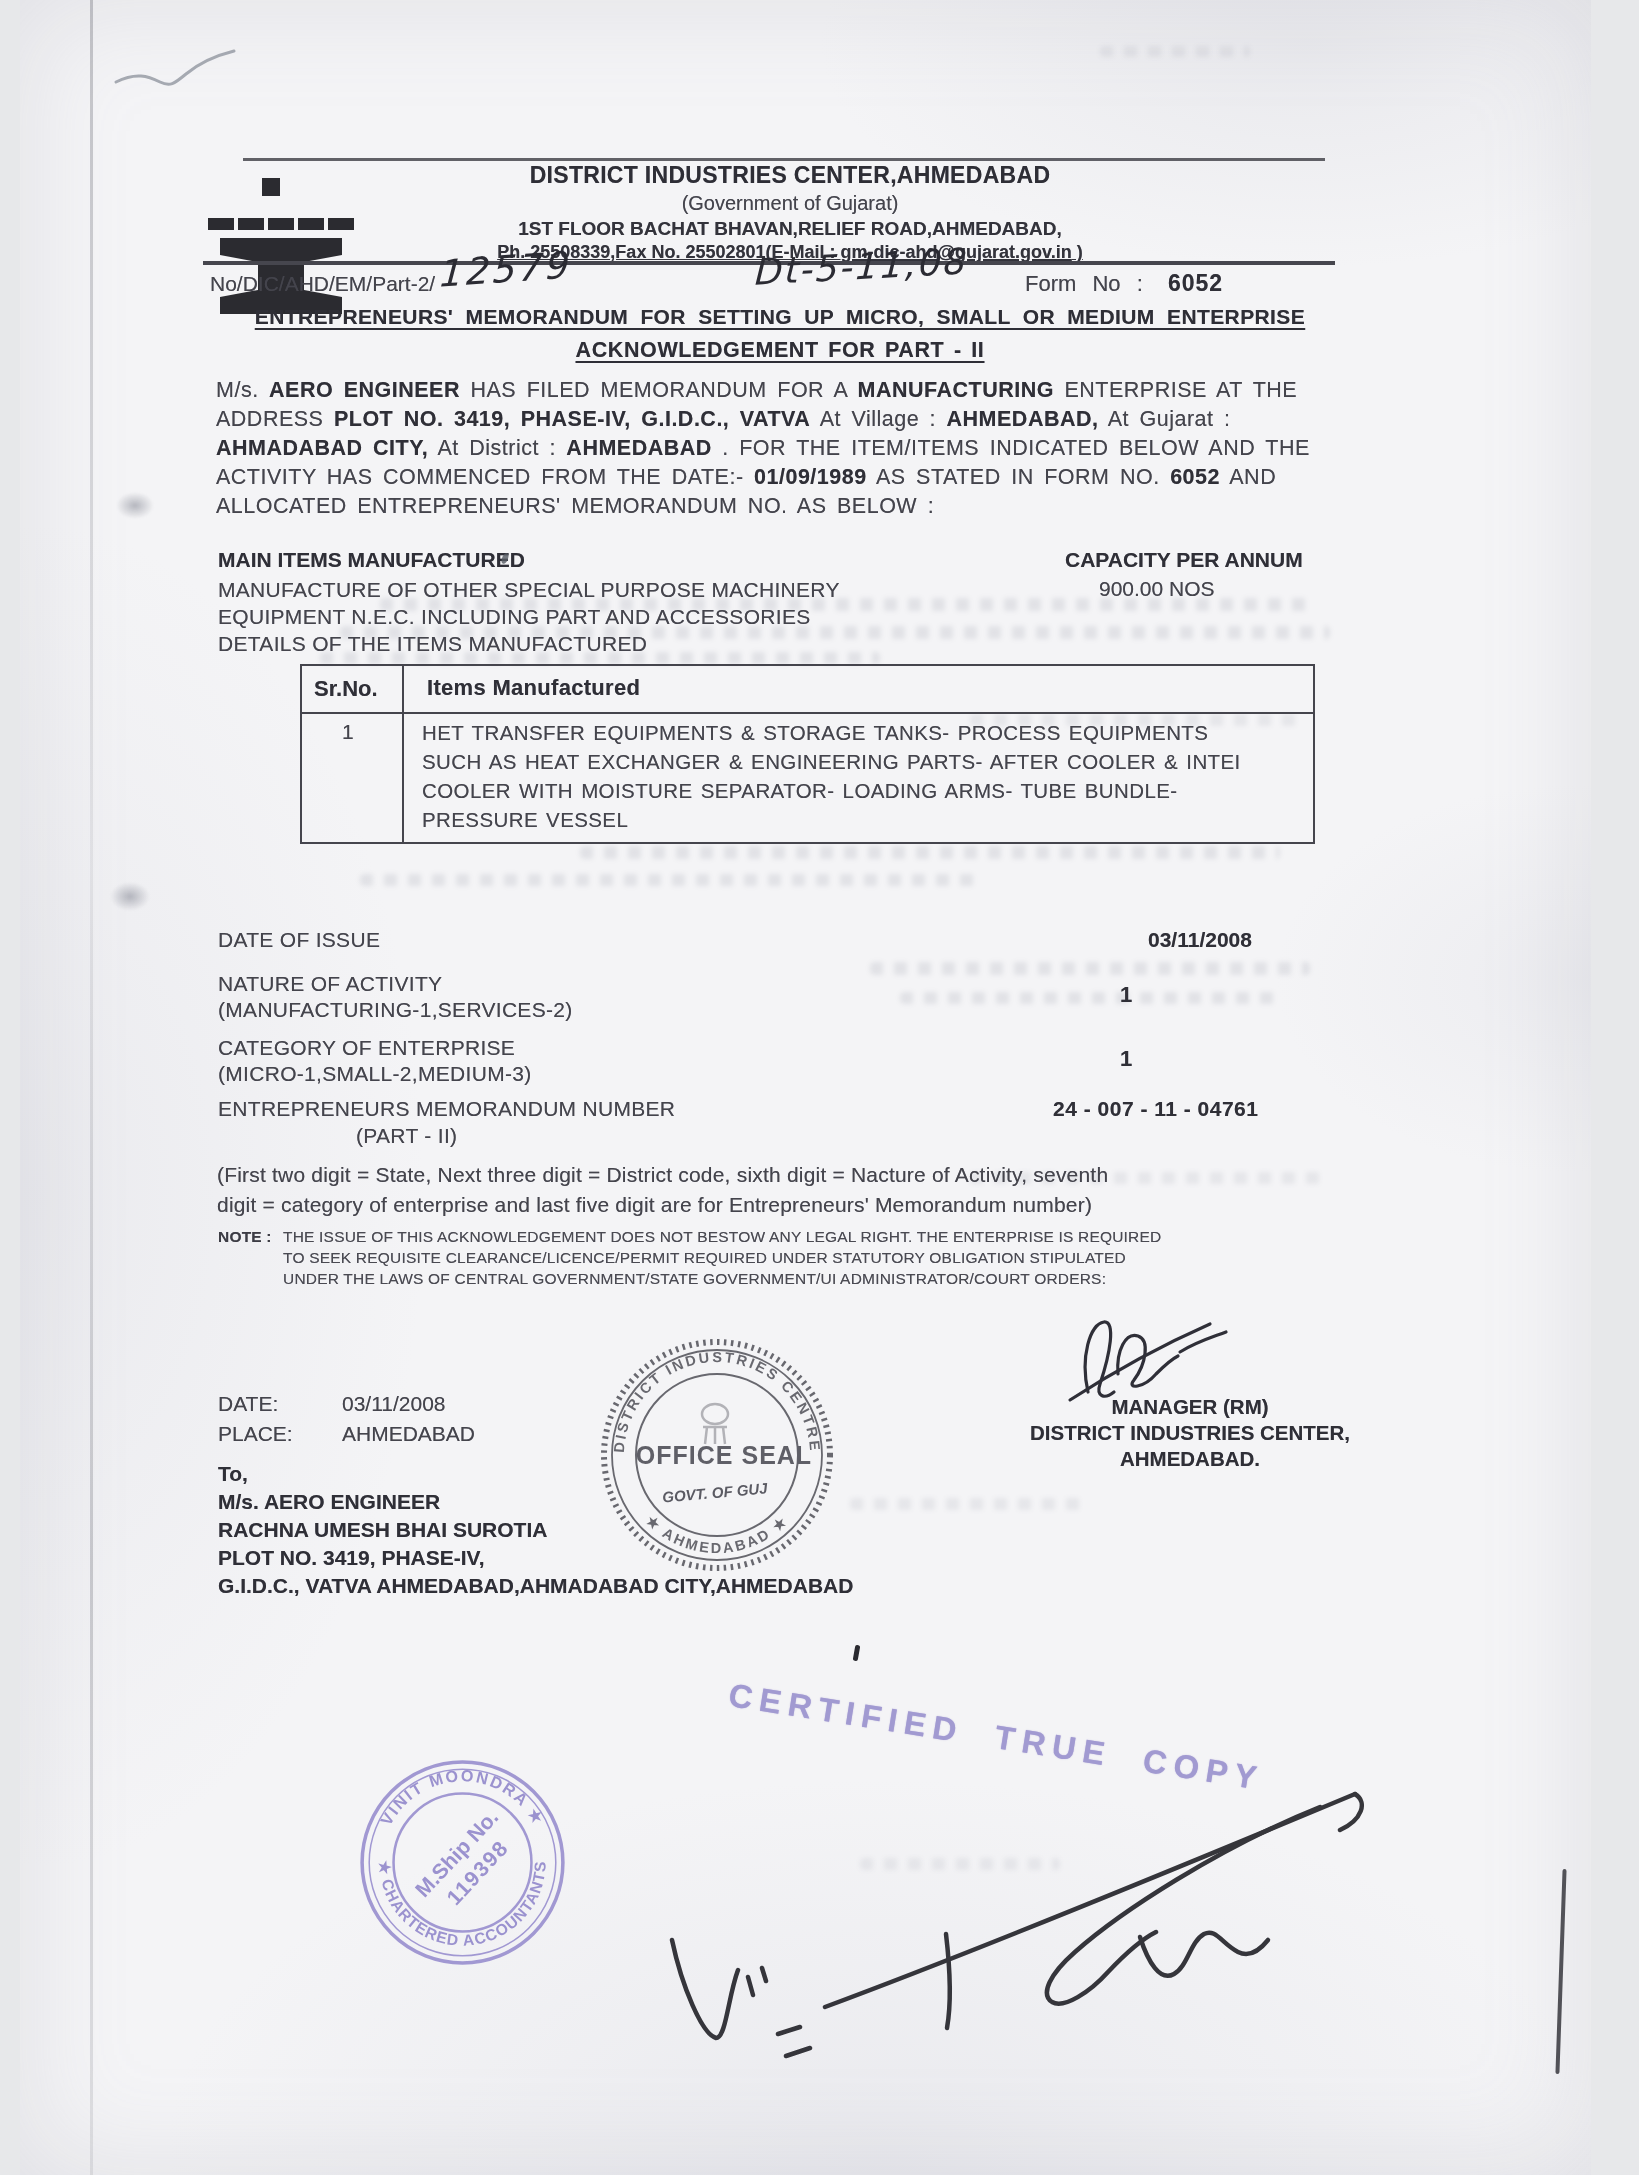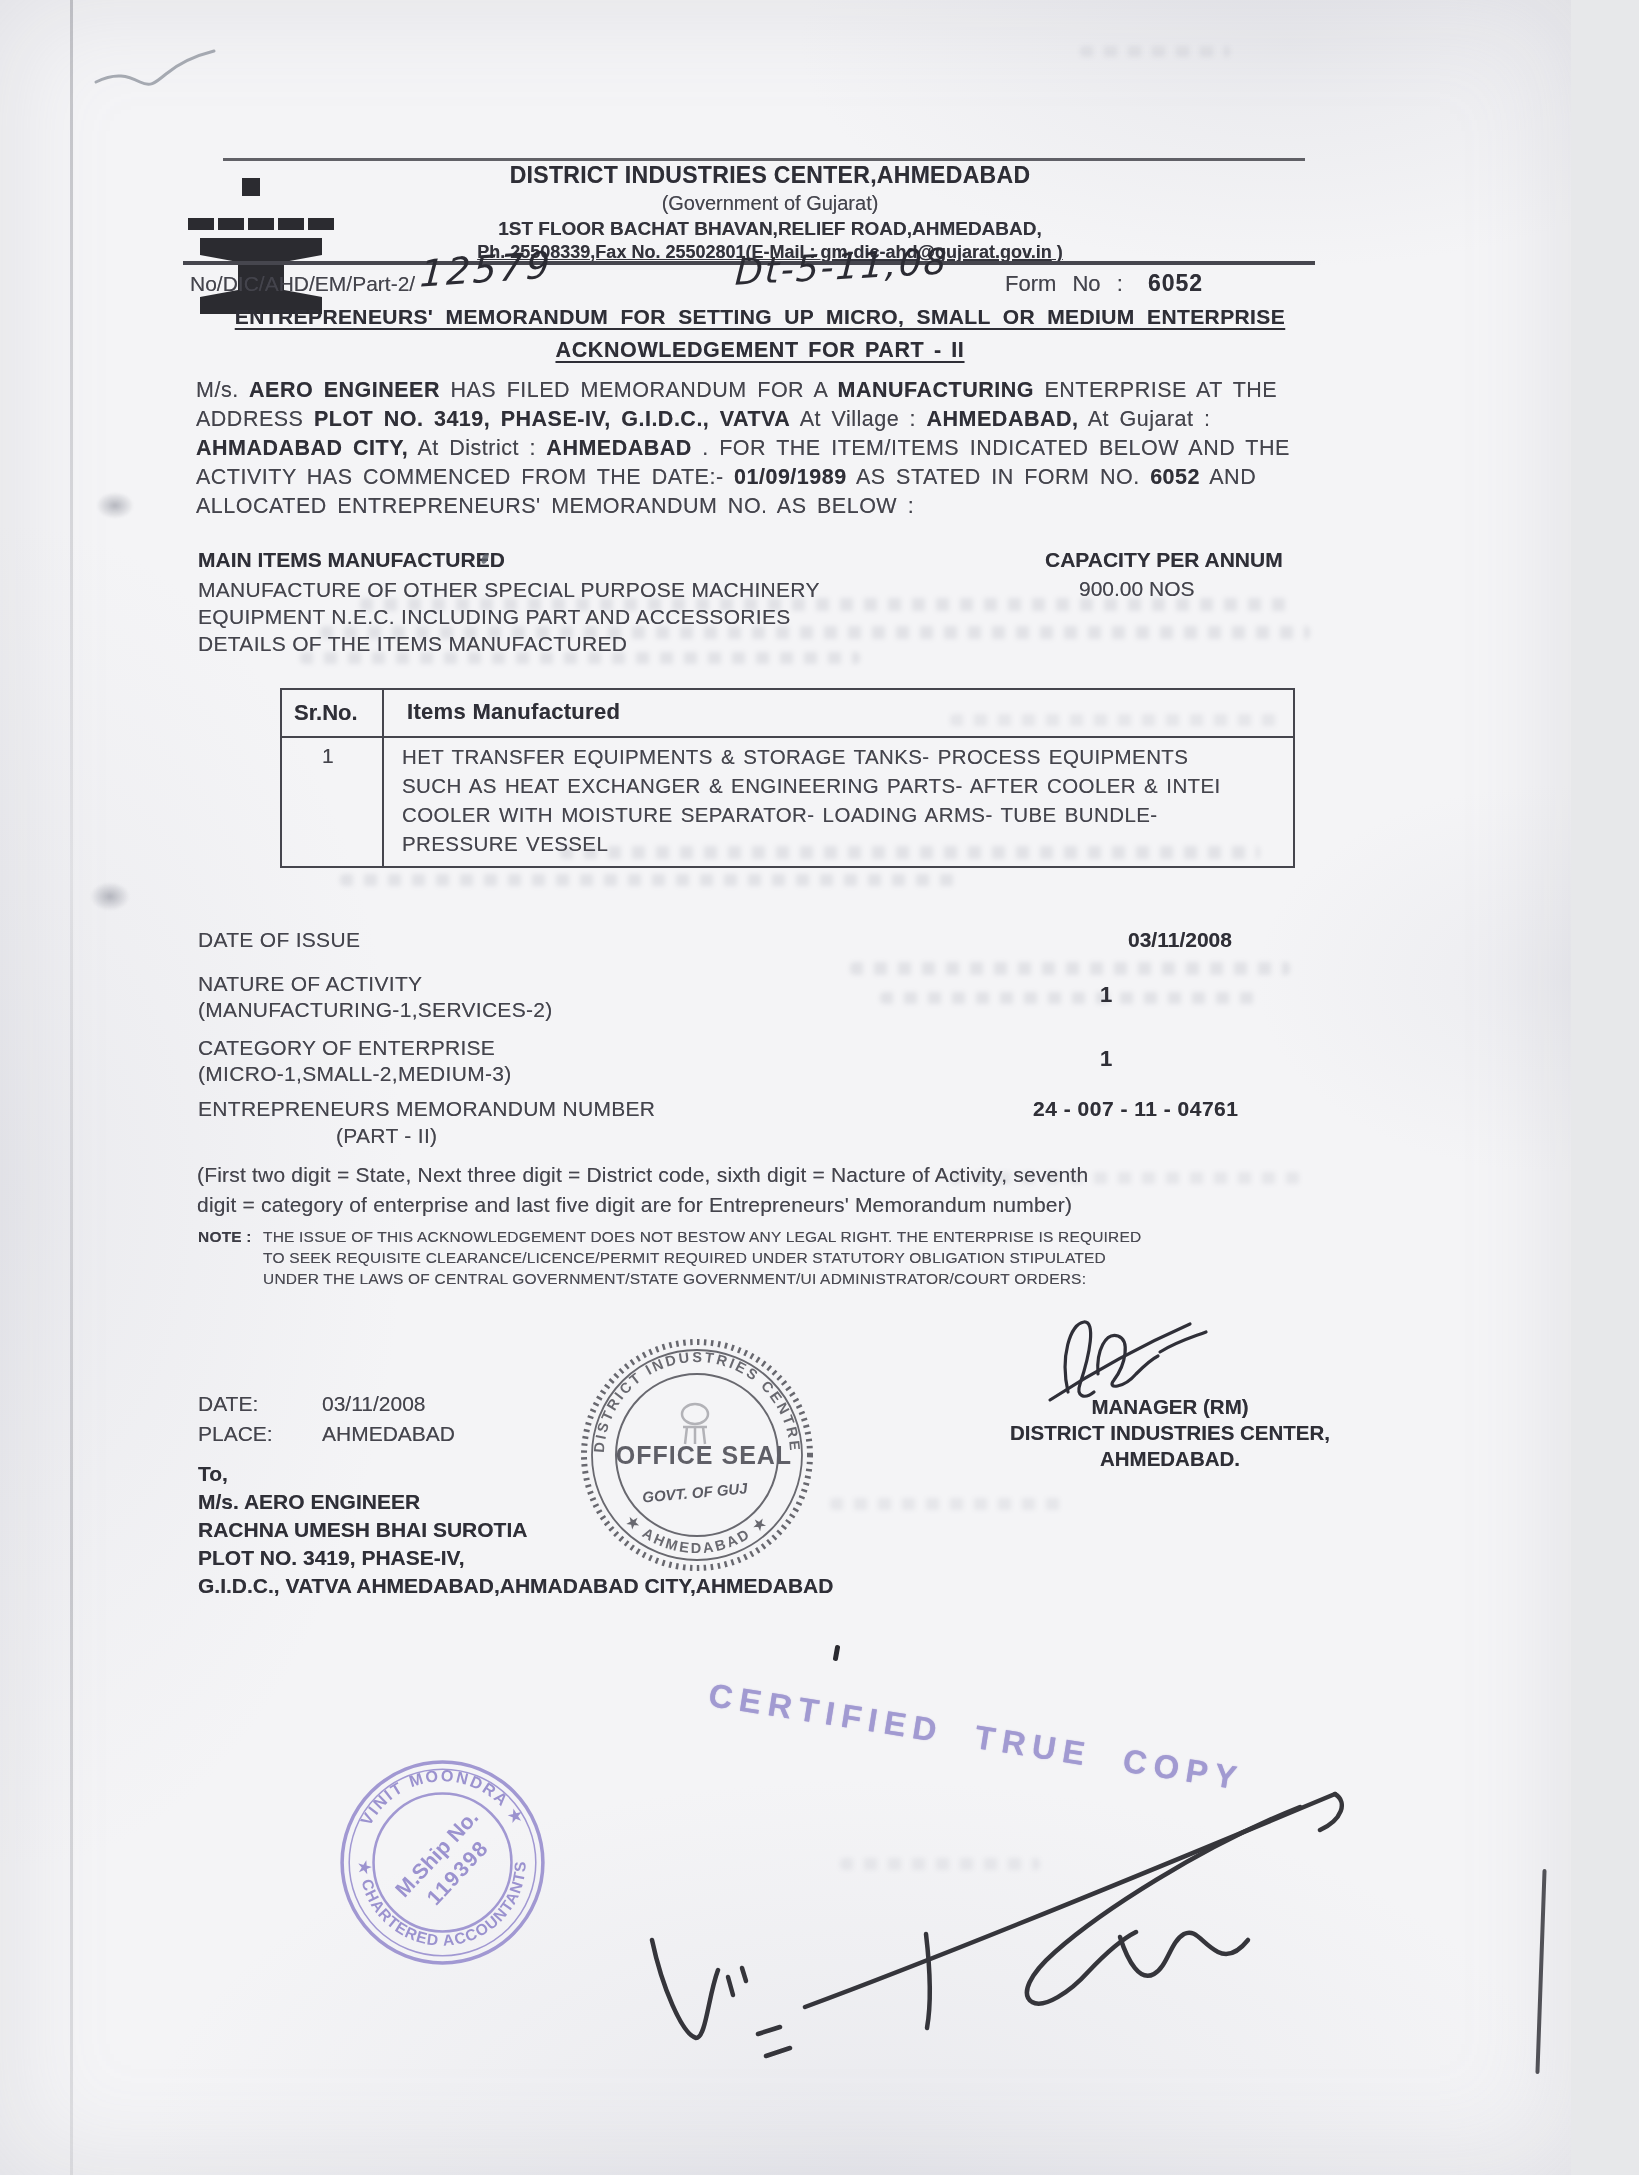--- a/index.html
+++ b/index.html
@@ -5,20 +5,21 @@
   html,body{margin:0;padding:0;background:#e7e8ea;}
   .page{
     position:relative;width:1571px;height:2175px;overflow:hidden;
     font-family:"Liberation Sans",sans-serif;color:#44444c;
     background-color:#f4f4f6;
     background-image:
       radial-gradient(ellipse 700px 320px at 82% 2%, rgba(205,206,214,.28), transparent 70%),
       radial-gradient(ellipse 520px 900px at 1% 55%, rgba(206,207,216,.25), transparent 75%),
       radial-gradient(ellipse 1000px 520px at 55% 99%, rgba(210,211,220,.30), transparent 72%),
       radial-gradient(ellipse 400px 260px at 99% 45%, rgba(208,209,218,.22), transparent 75%);
+    margin-left: 20px;
   }
   .page::after{content:"";position:absolute;inset:0;pointer-events:none;
     box-shadow:inset 0 0 110px rgba(145,147,160,.20);}
   .abs{position:absolute;}
   .b{font-weight:700;color:#2f2f37;}
   .txt{text-shadow:0 0 .5px rgba(70,70,82,.55);}
   
   .rule{position:absolute;background:#46464e;}
   .hdr{position:absolute;left:420px;top:162px;width:700px;text-align:center;}
   .hdr .org{font-size:23px;font-weight:700;color:#2e2e36;letter-spacing:.3px;}
@@ -26,21 +27,21 @@
   .hdr .adr{font-size:19px;font-weight:700;color:#33333b;margin-top:3px;}
   .hdr .ph{font-size:18px;font-weight:700;color:#33333b;margin-top:2px;text-decoration:underline;}
   .hdr .ph .em{text-decoration:underline;text-underline-offset:2px;}
   .hand{font-family:"DejaVu Sans",sans-serif;font-style:italic;color:#2b2b33;}
   
   .title{position:absolute;left:195px;width:1130px;text-align:center;font-weight:700;color:#2e2e36;
     text-decoration:underline;text-decoration-thickness:2px;text-underline-offset:4px;}
   
   .iline{position:absolute;left:196px;width:1140px;font-size:21.5px;letter-spacing:.5px;word-spacing:4px;white-space:nowrap;}
   
-  .table{position:absolute;left:280px;top:688px;width:1011px;height:176px;border:2.5px solid #45454d;}
+  .table{position:absolute;left:280px;top:664px;width:1011px;height:176px;border:2.5px solid #45454d;}
   .table .div-v{position:absolute;left:100px;top:0;bottom:0;width:2.2px;background:#45454d;}
   .table .div-h{position:absolute;left:0;right:0;top:46px;height:2.2px;background:#45454d;}
   .tl{font-size:20.5px;letter-spacing:.4px;word-spacing:2px;white-space:nowrap;line-height:29px;}
   
   .flabel{position:absolute;left:198px;font-size:21px;letter-spacing:.3px;white-space:nowrap;}
   .fval{position:absolute;font-size:21px;font-weight:700;color:#2f2f37;white-space:nowrap;}
   .small{font-size:15.5px;letter-spacing:.2px;white-space:nowrap;color:#4a4a52;}
   .ghost{position:absolute;background:repeating-linear-gradient(90deg, rgba(108,112,132,.38) 0 13px, rgba(108,112,132,0) 13px 24px);
     filter:blur(2.6px);opacity:.36;border-radius:4px;}
   .blob{position:absolute;background:radial-gradient(ellipse at center, rgba(128,131,144,.55), rgba(128,131,144,0) 70%);filter:blur(1px);}

